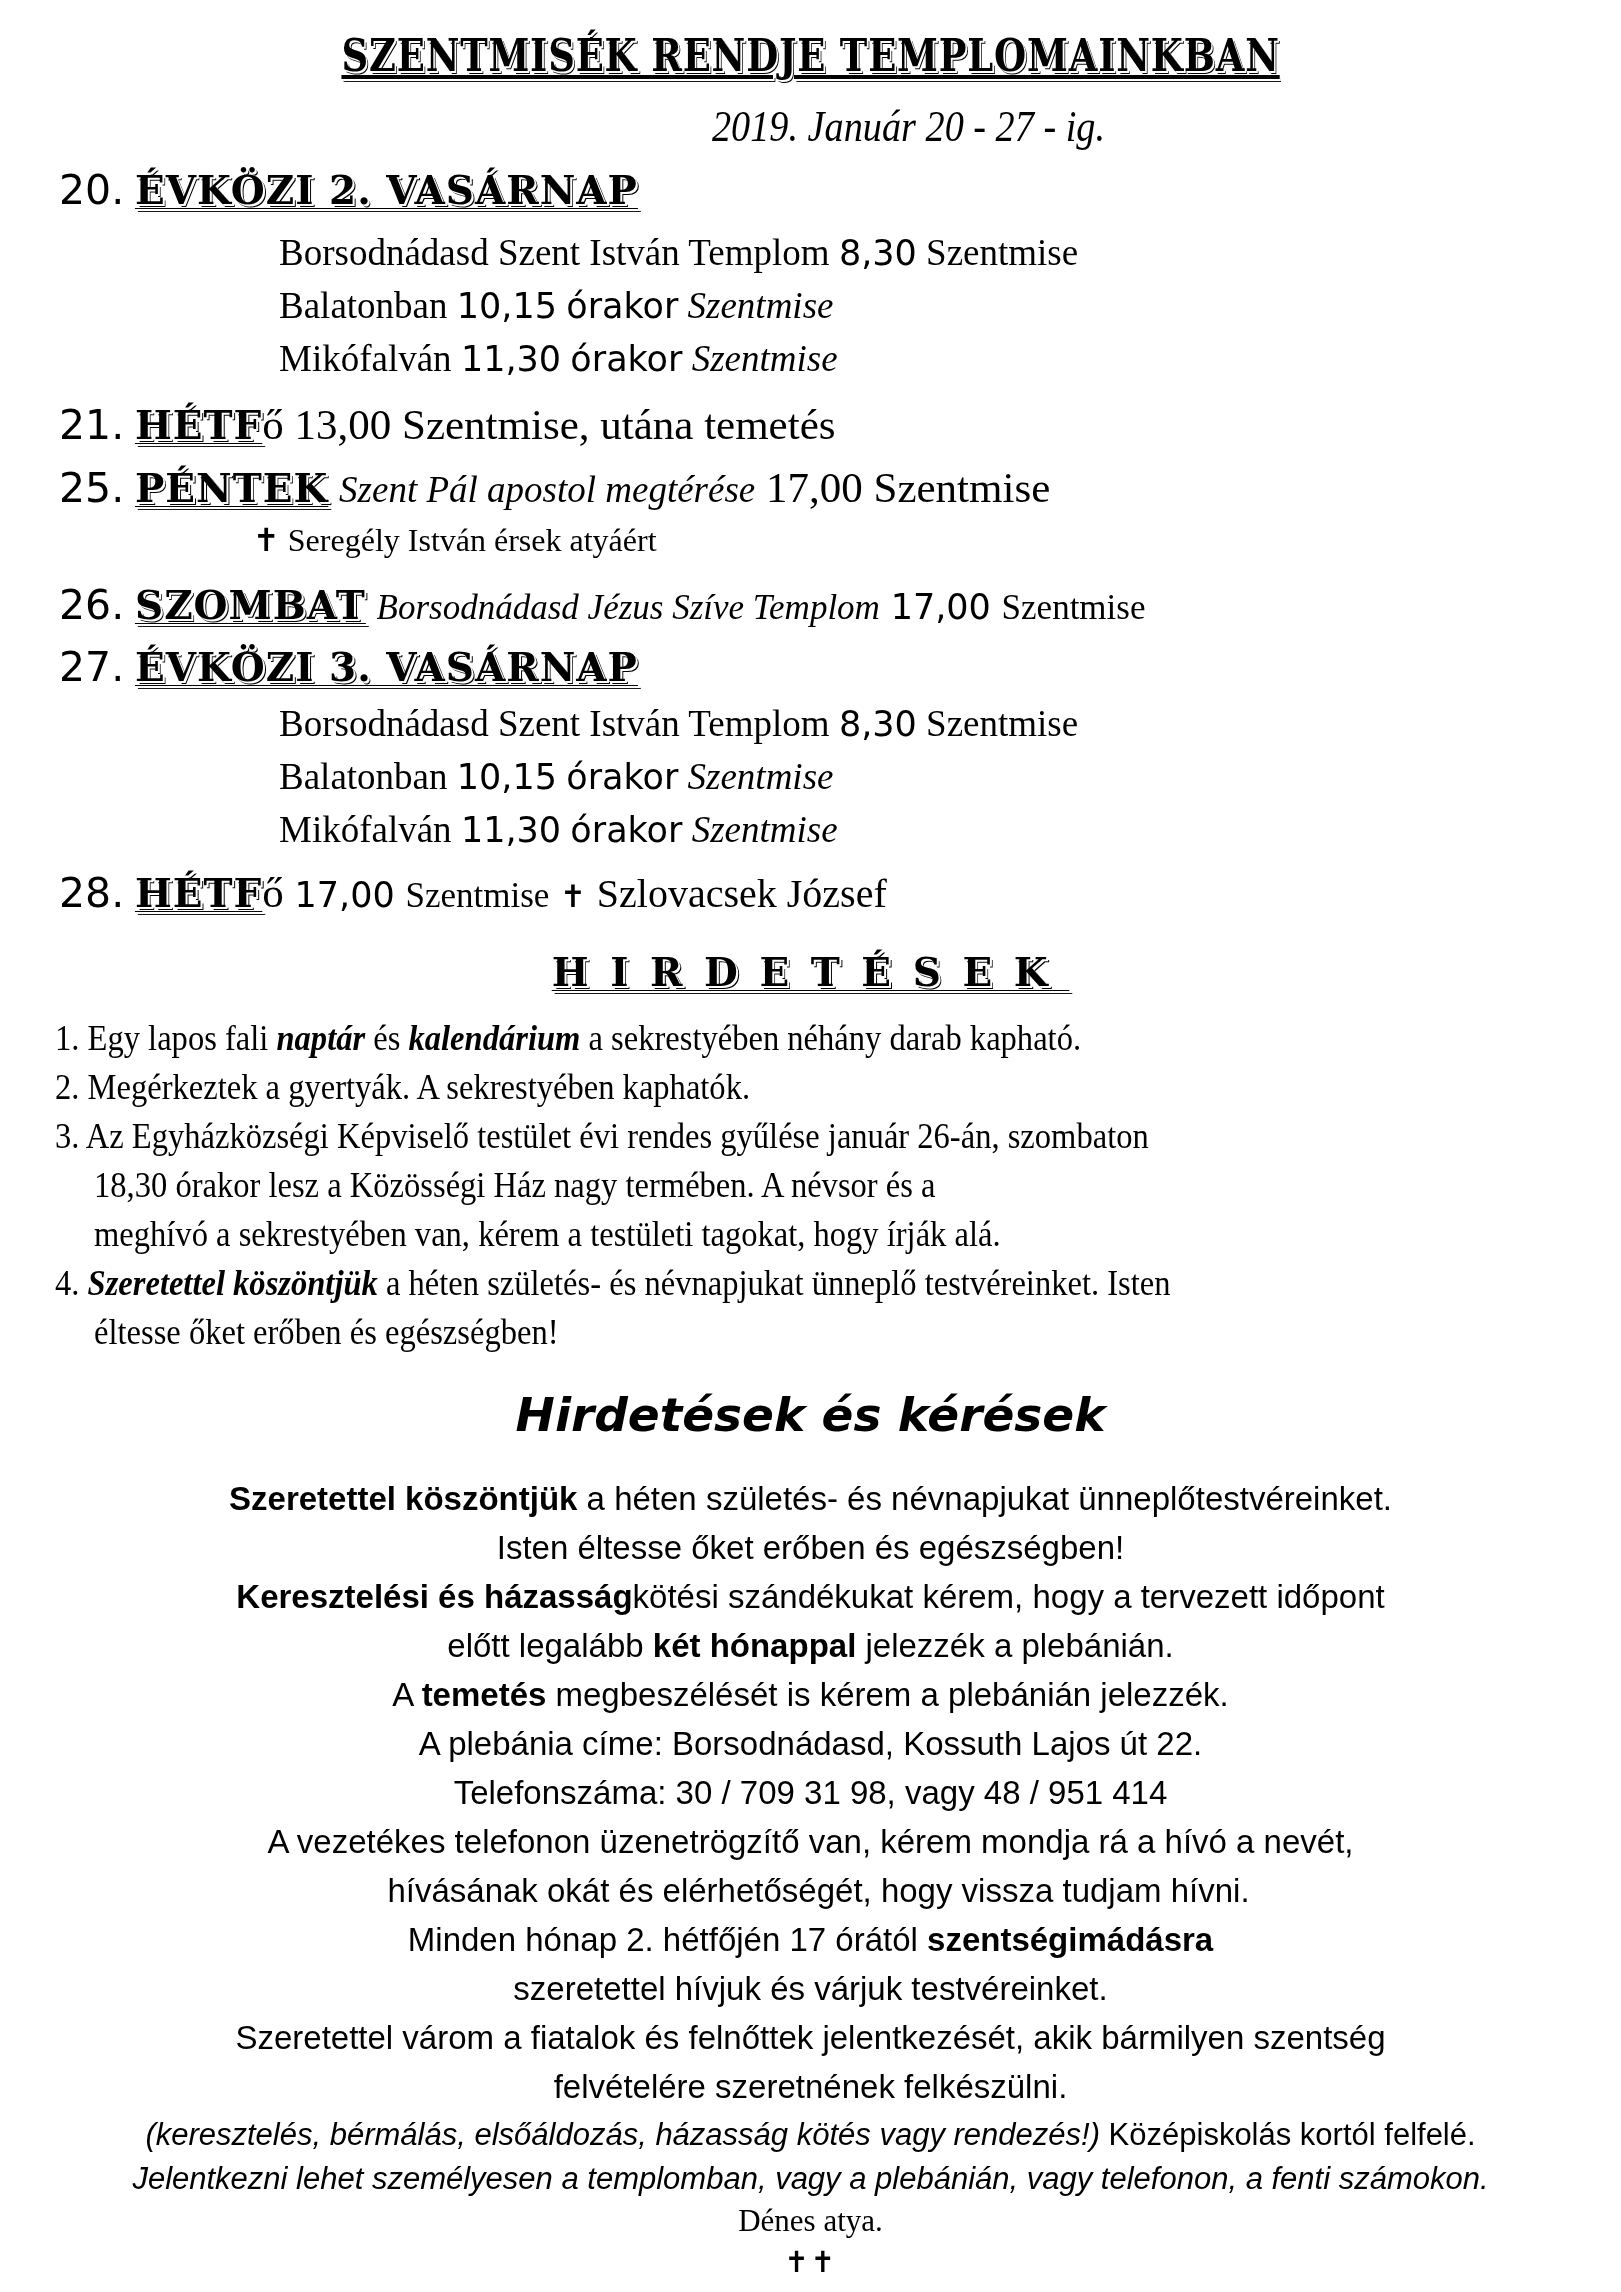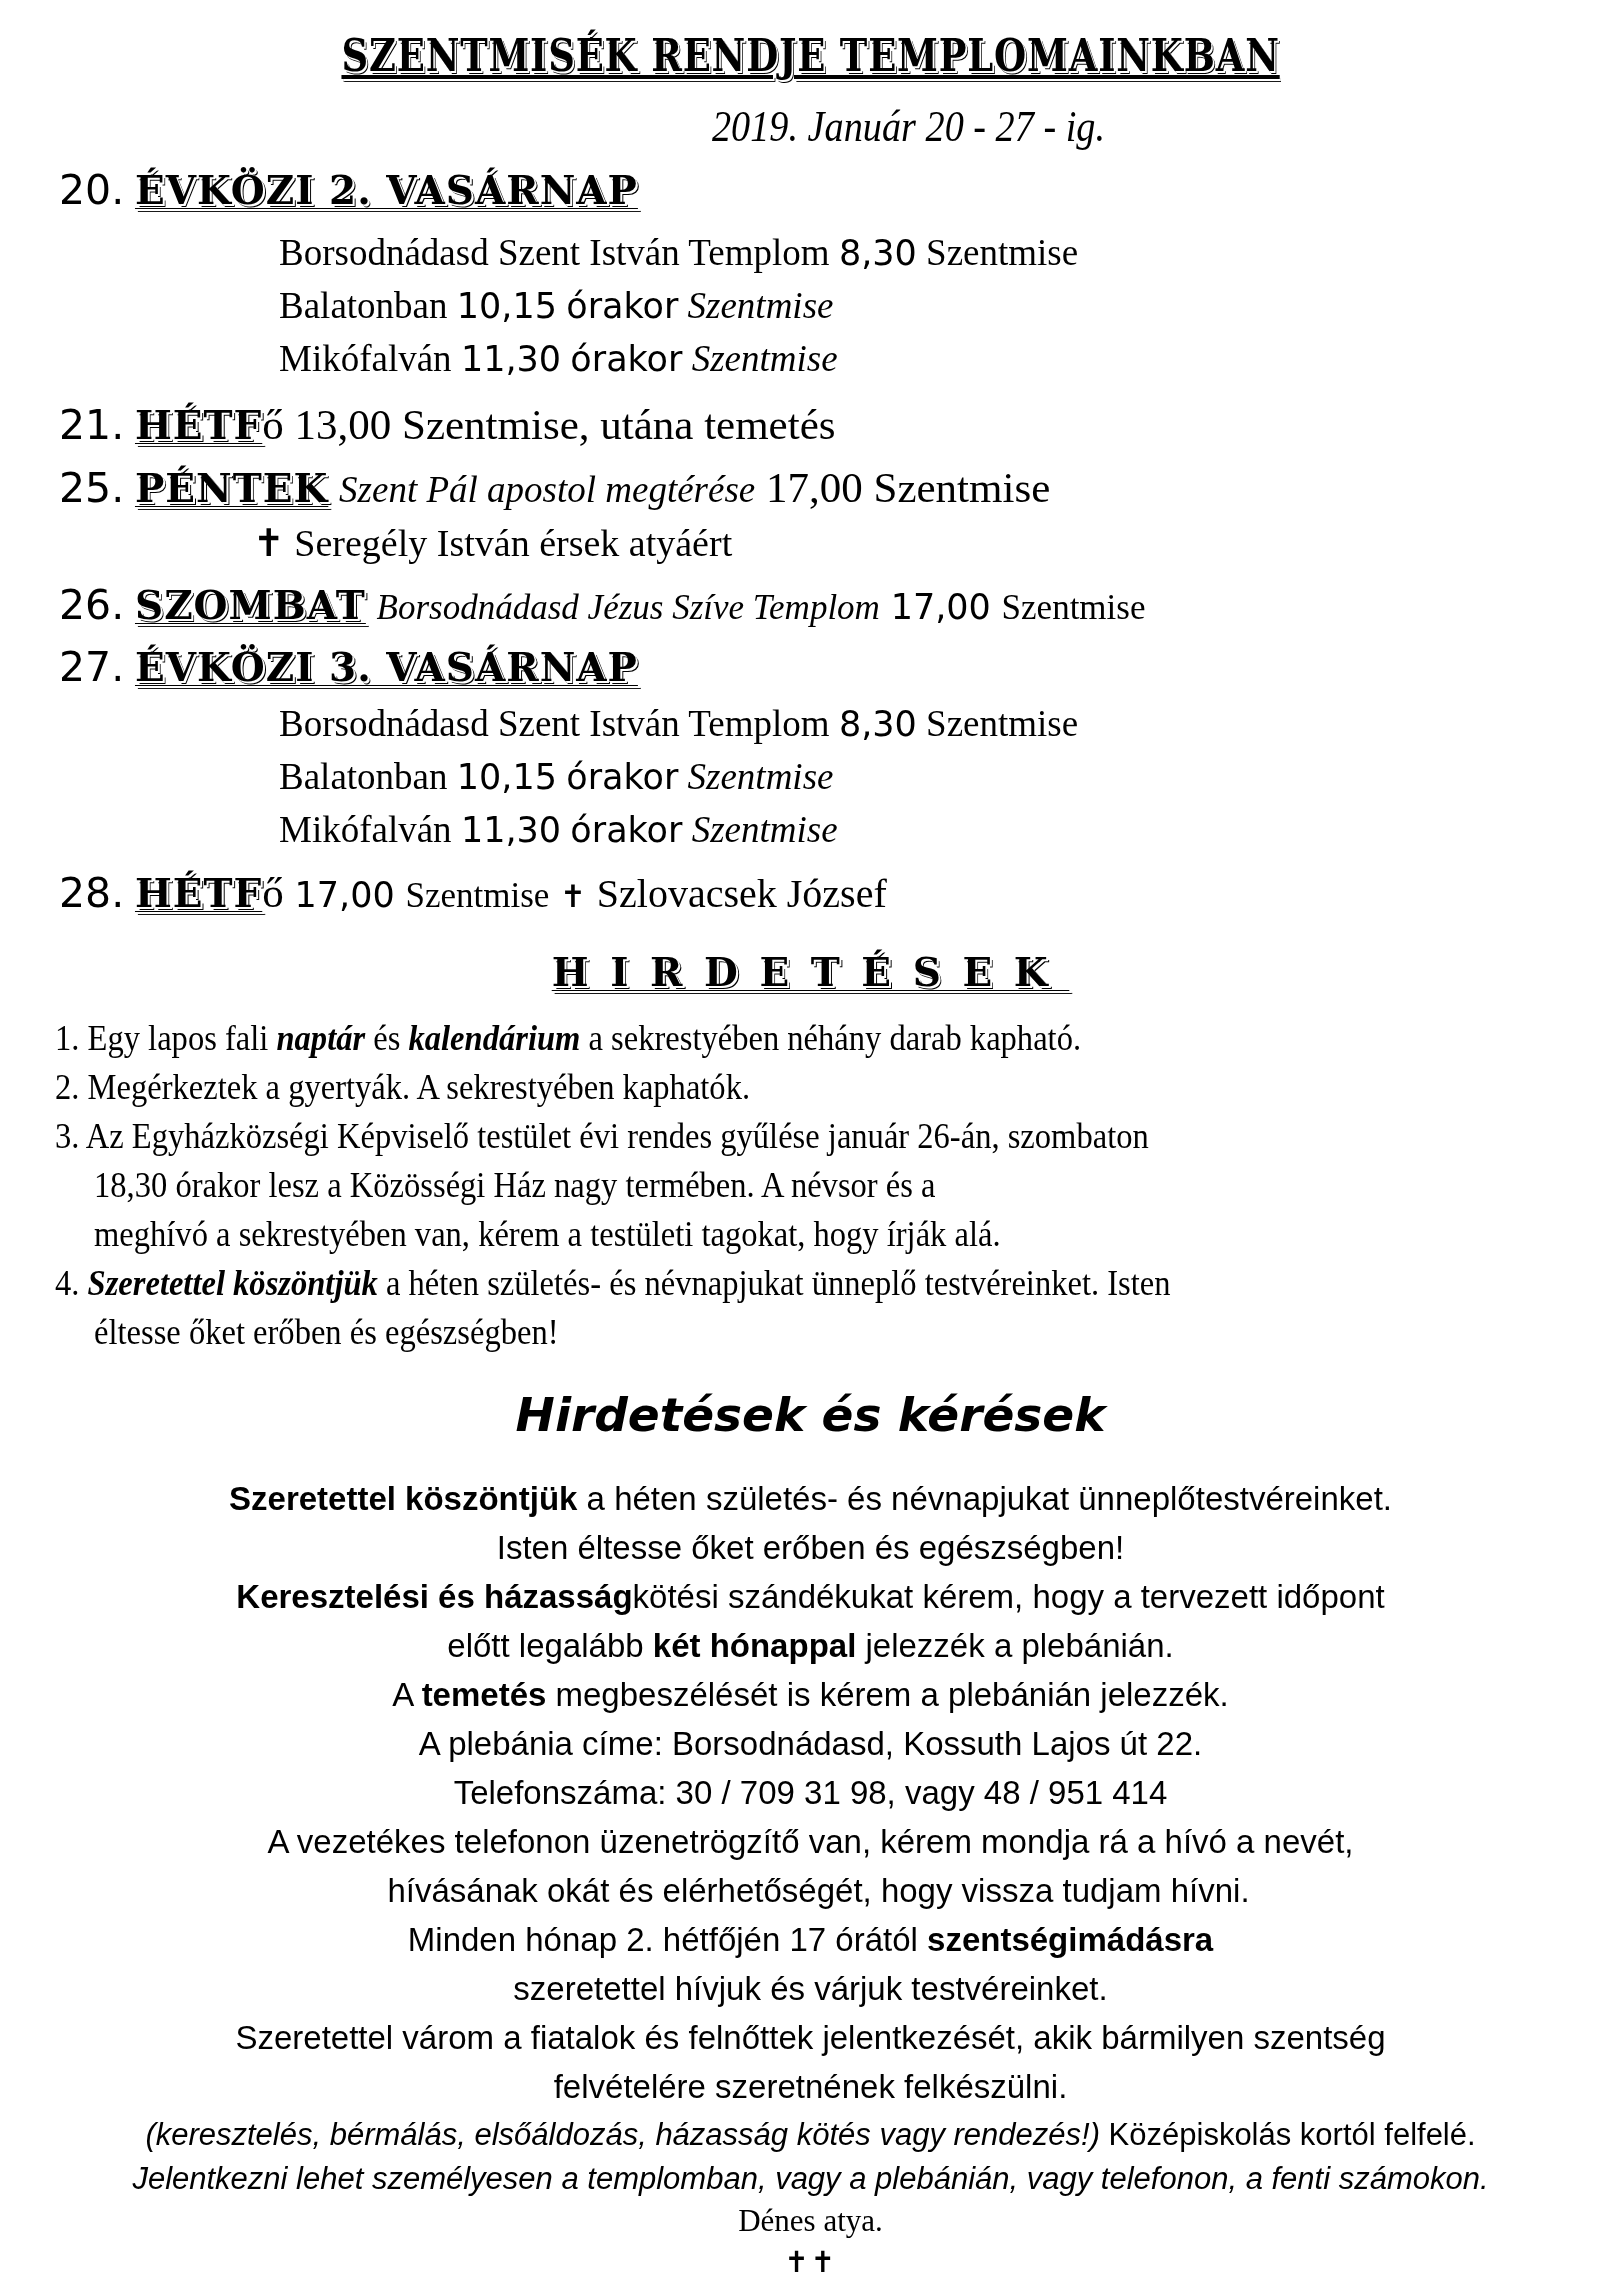--- a/index.html
+++ b/index.html
@@ -83,21 +83,21 @@
   <span>13,00 Szentmise, utána temetés</span>
 </div>
 
 <div class="abs day serif" style="top:463px;">
   <span class="num">25.</span>
   <span class="deco">PÉNTEK</span>
   <span class="it" style="font-size:37px;">Szent Pál apostol megtérése</span>
   <span>17,00</span>
   <span>Szentmise</span>
 </div>
-<div class="abs serif" style="top:521px; left:253px; font-size:38px;">
+<div class="abs serif" style="top:521px; left:253px; font-size:32px;">
   <span class="cross">✝</span>
   <span>Seregély István érsek atyáért</span>
 </div>
 
 <div class="abs day serif" style="top:580px;">
   <span class="num">26.</span>
   <span class="deco">SZOMBAT</span>
   <span class="it" style="font-size:35px;">Borsodnádasd Jézus Szíve Templom</span>
   <span class="sansnum" style="font-family:'DejaVu Sans',sans-serif;font-size:35px;">17,00</span>
   <span style="font-size:35px;">Szentmise</span>

